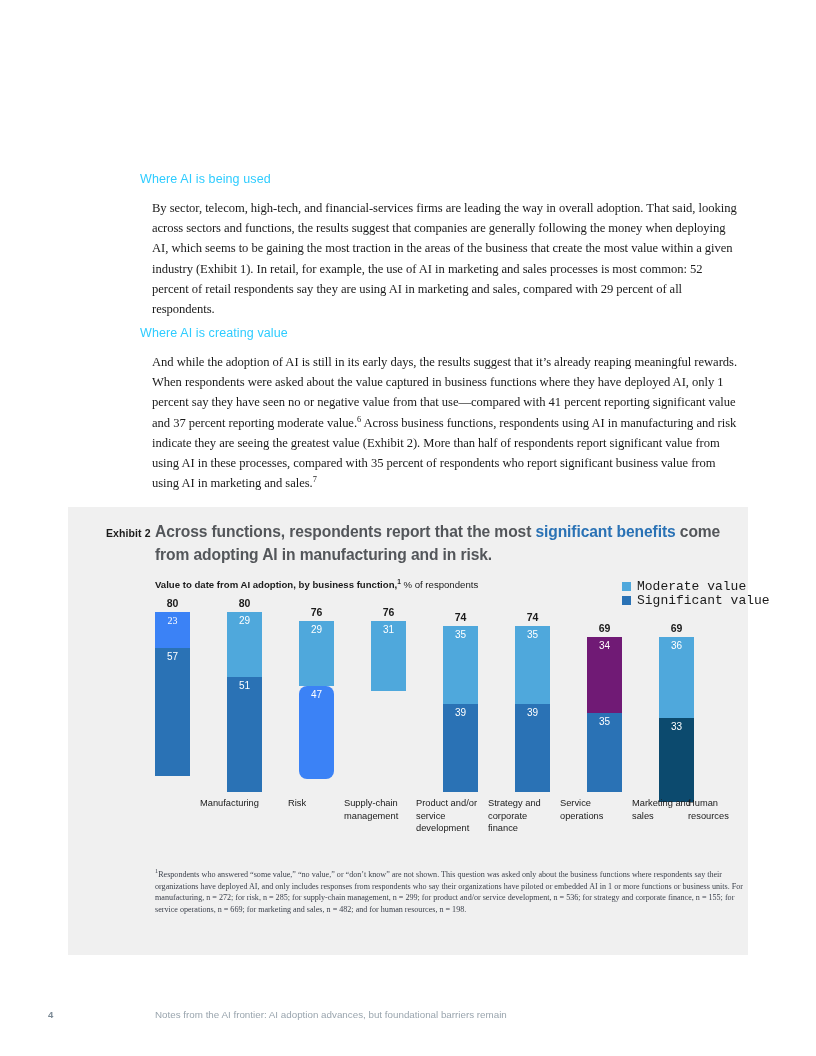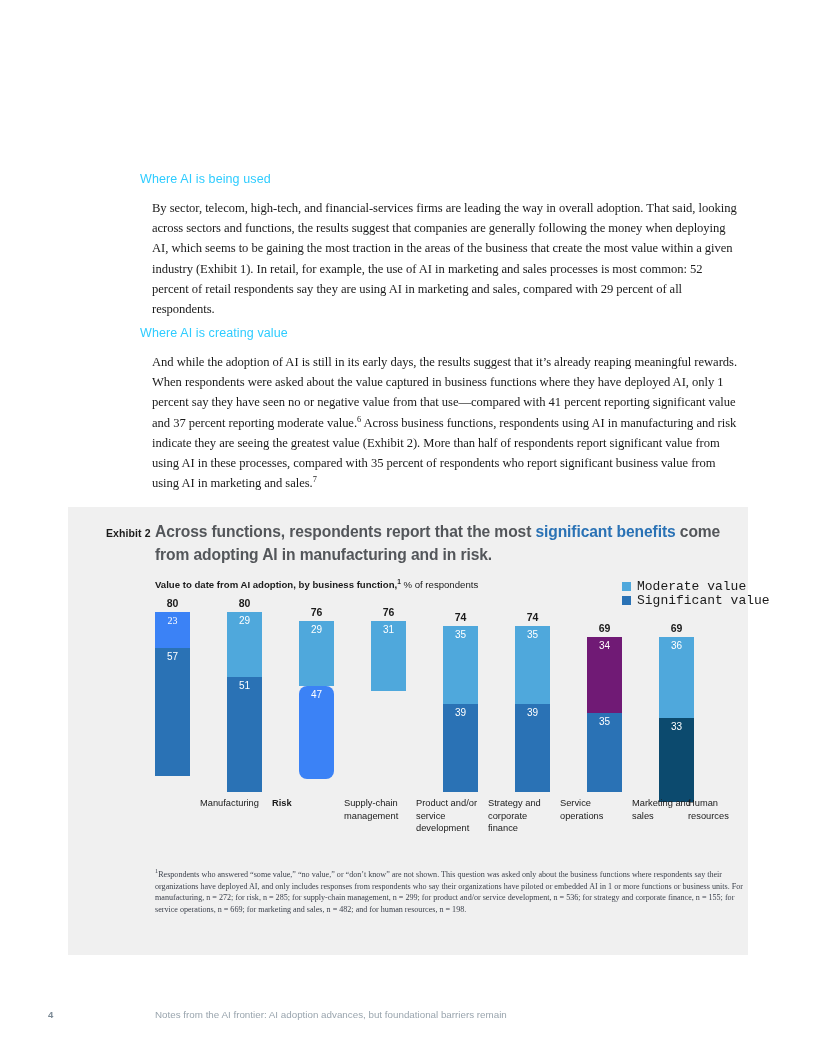--- a/index.html
+++ b/index.html
@@ -324,21 +324,21 @@
               <span class="seg-label">36</span>
             </div>
             <div class="seg significant" style="height: 84px; background: #0c4a6e;">
               <span class="seg-label">33</span>
             </div>
           </div>
         </div>
       </div>
     <div class="cat-labels" id="cat-labels">
         <div class="cat-label" style="left: 0px;">Manufacturing</div>
-        <div class="cat-label" style="left: 72px; font-weight: bold;">Risk</div>
+        <div class="cat-label" style="left: 88px;">Risk</div>
         <div class="cat-label" style="left: 144px;">Supply-chain management</div>
         <div class="cat-label" style="left: 216px;">Product and/or service development</div>
         <div class="cat-label" style="left: 288px;">Strategy and corporate finance</div>
         <div class="cat-label" style="left: 360px;">Service operations</div>
         <div class="cat-label" style="left: 432px;">Marketing and sales</div>
         <div class="cat-label" style="left: 488px;">Human resources</div>
       </div>
 
     <div class="footnote"><sup>1</sup><span>Respondents who answered “some value,” “no value,” or “don’t know” are not shown. This question was asked only about the business functions where respondents say their organizations have deployed AI, and only includes responses from respondents who say their organizations have piloted or embedded AI in 1 or more functions or business units. For manufacturing, n = 272; for risk, n = 285; for supply-chain management, n = 299; for product and/or service development, n = 536; for strategy and corporate finance, n = 155; for service operations, n = 669; for marketing and sales, n = 482; and for human resources, n = 198.</span></div>
   </div>

